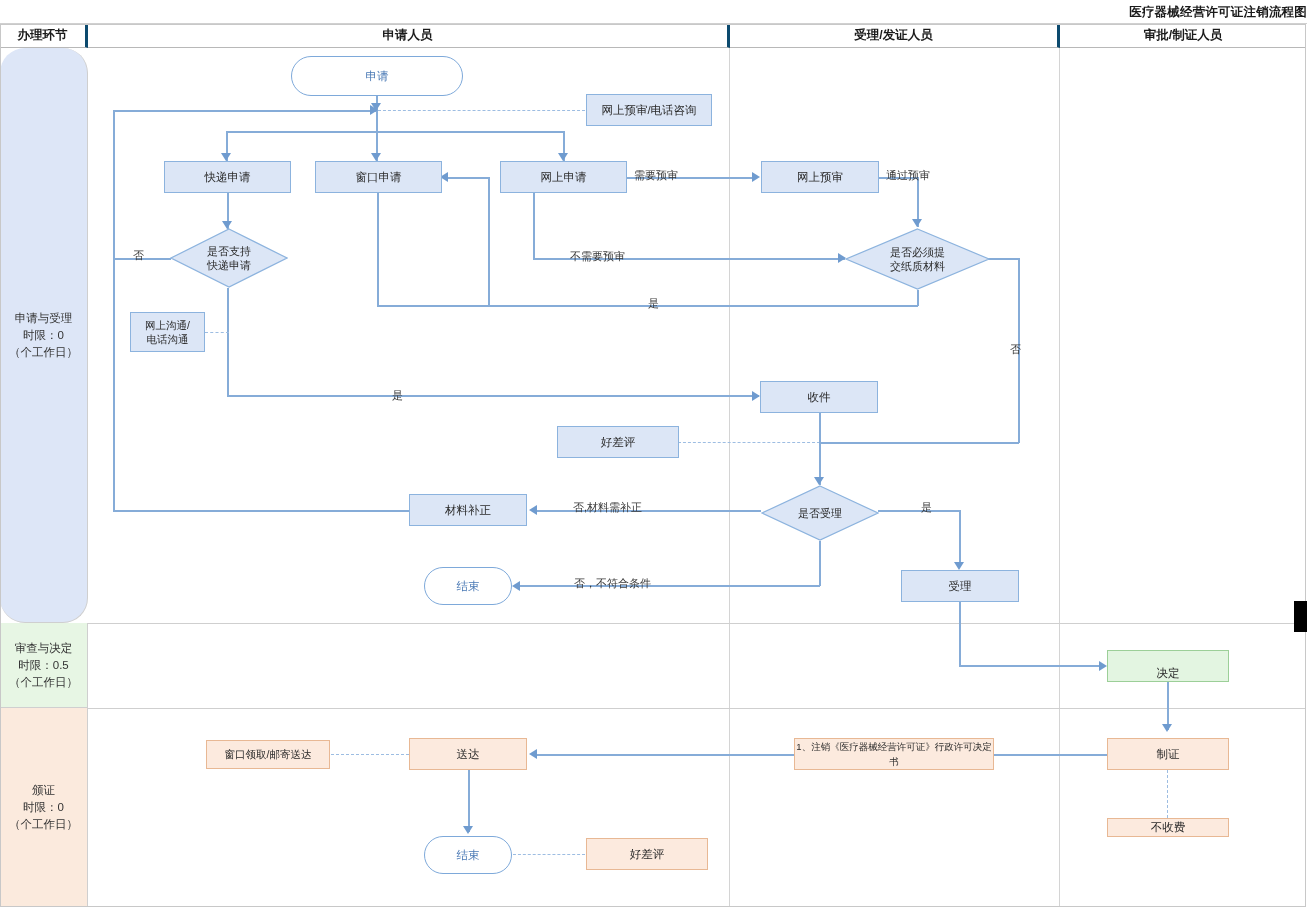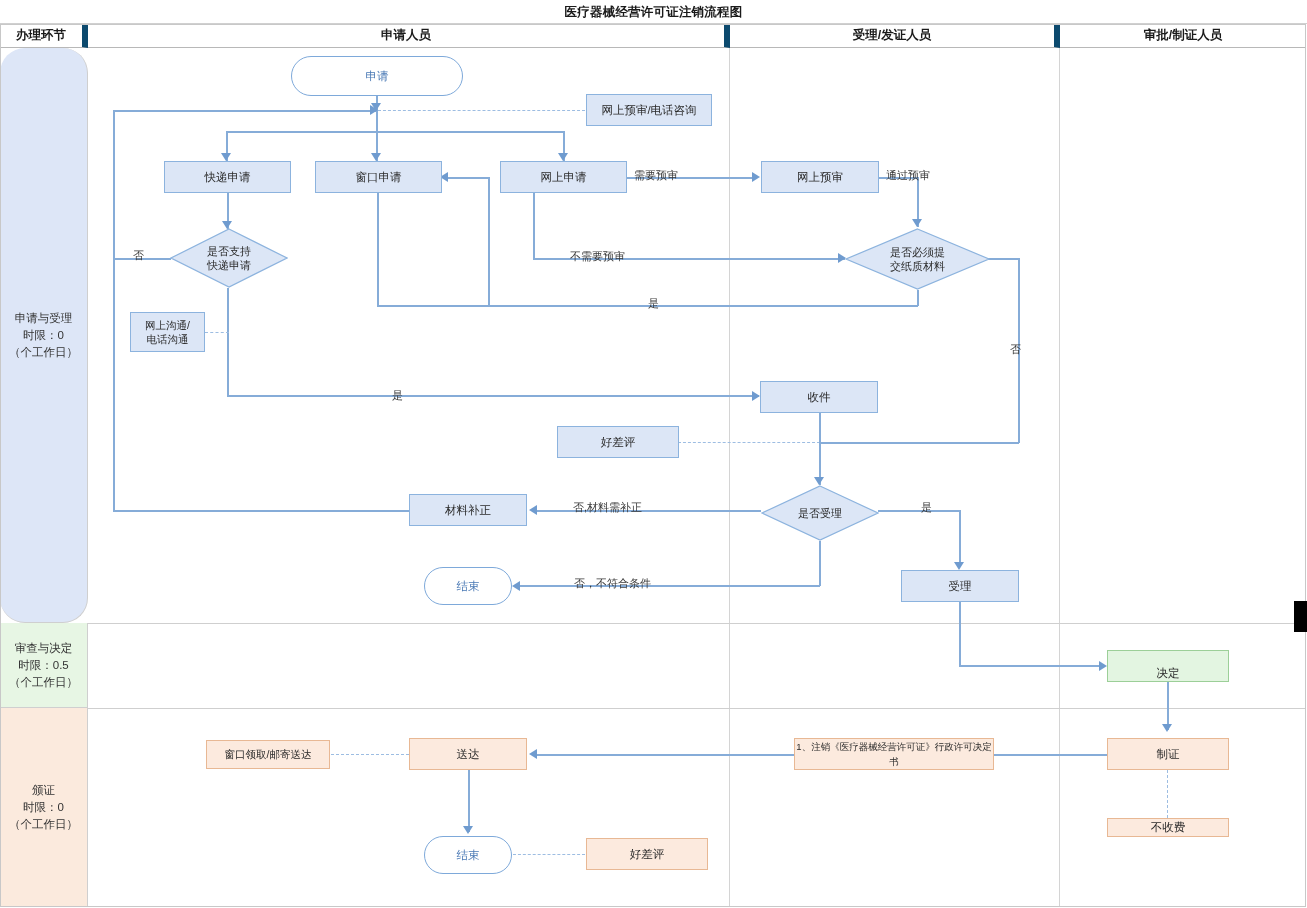--- a/index.html
+++ b/index.html
@@ -15,28 +15,28 @@
     background: #fff;
   }
   
   .title-bar {
     position: absolute; left: 0; top: 0; width: 1307px; height: 24px;
     border-bottom: 1px solid #d0d0d0;
     background: #fff;
   }
   .title-text {
     position: absolute; left: 0; top: 4px; width: 1307px;
-    text-align: center;
+    text-align: right;
     font-size: 12.5px; font-weight: bold; color: #1a1a1a;
     letter-spacing: .2px;
   }
   
   .hdr {
     position: absolute; top: 24px; height: 24px;
-    border-right: 6px solid #0c4a6e;
+    border-right: 3px solid #0c4a6e;
     border-bottom: 1px solid #b8b8b8;
     background: #fff;
     display: flex; align-items: center; justify-content: center;
     font-size: 12.5px; font-weight: bold; color: #1a1a1a;
   }
   
   .lane-label {
     position: absolute; left: 0;
     border-right: 1px solid #cfcfcf;
     border-bottom: 1px solid #cfcfcf;

